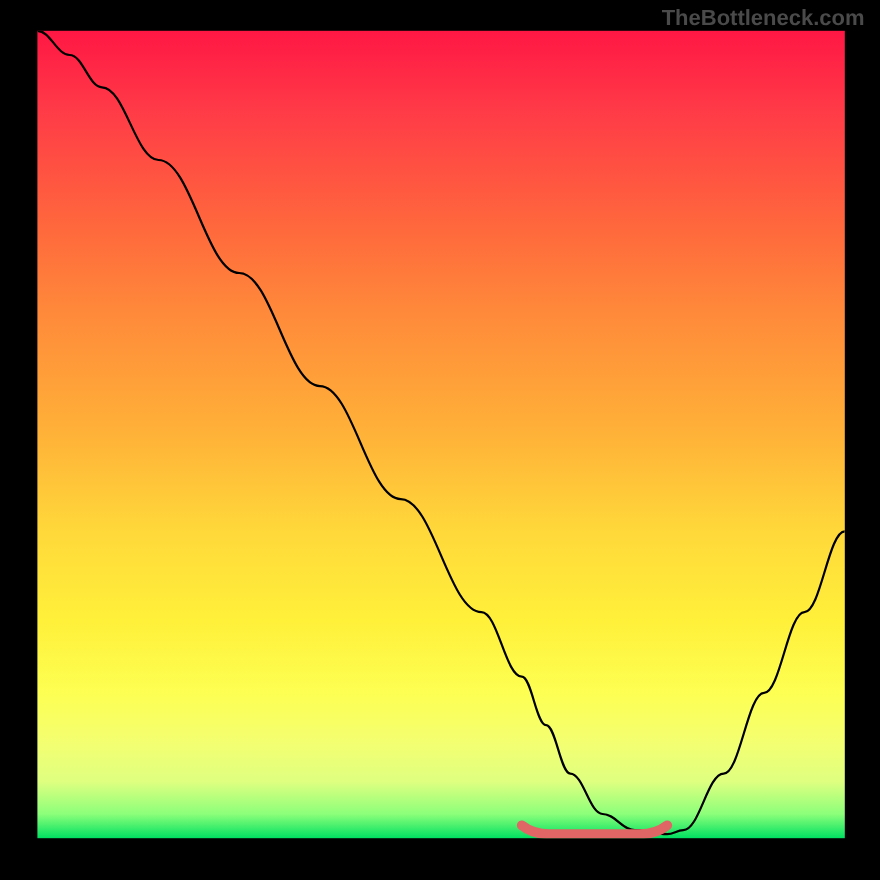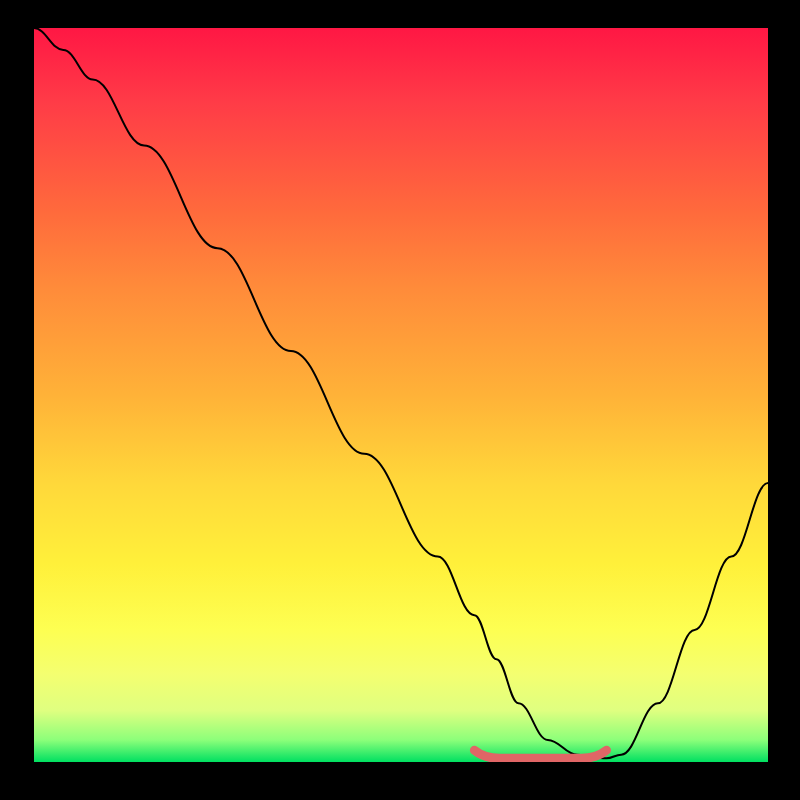--- a/index.html
+++ b/index.html
@@ -67,20 +67,21 @@
     fill: none;
     stroke: #e06666;
     stroke-width: 9;
     stroke-linecap: round;
   }
 </style>
 </head>
 <body>
 
 <div class="container">
+  <div class="watermark">TheBottleneck.com</div>
   <div class="plot-area">
     <div class="gradient-bg"></div>
     <svg class="overlay" viewBox="0 0 734 734" preserveAspectRatio="none">
       <path class="curve" d="M 0 0 C 11.744 0 17.616 22.019999999999982 29.36 22.019999999999982 C 41.104 22.019999999999982 46.976 51.379999999999995 58.72 51.379999999999995 C 79.27199999999999 51.379999999999995 89.548 117.44000000000005 110.1 117.44000000000005 C 139.46 117.44000000000005 154.14 220.20000000000005 183.5 220.20000000000005 C 212.85999999999999 220.20000000000005 227.54 322.96 256.9 322.96 C 286.26 322.96 300.94 425.72 330.3 425.72 C 359.66 425.72 374.34000000000003 528.48 403.70000000000005 528.48 C 418.38 528.48 425.72 587.2 440.4 587.2 C 449.20799999999997 587.2 453.612 631.24 462.42 631.24 C 471.228 631.24 475.632 675.28 484.44 675.28 C 496.18399999999997 675.28 502.056 711.98 513.8 711.98 C 525.544 711.98 531.4159999999999 726.66 543.16 726.66 C 554.904 726.66 560.776 730.33 572.52 730.33 C 578.392 730.33 581.328 726.66 587.2 726.66 C 601.88 726.66 609.22 675.28 623.9 675.28 C 638.58 675.28 645.92 601.88 660.6 601.88 C 675.28 601.88 682.62 528.48 697.3 528.48 C 711.98 528.48 719.3199999999999 455.08 734 455.08" id="curve-path"></path>
       <path class="accent" d="M 440.4 722.33 Q 450.4 730.33 465.4 730.33 L 547.52 730.33 Q 562.52 730.33 572.52 722.33" id="accent-path"></path>
     </svg>
   </div>
 </div>
 
 </body></html>

